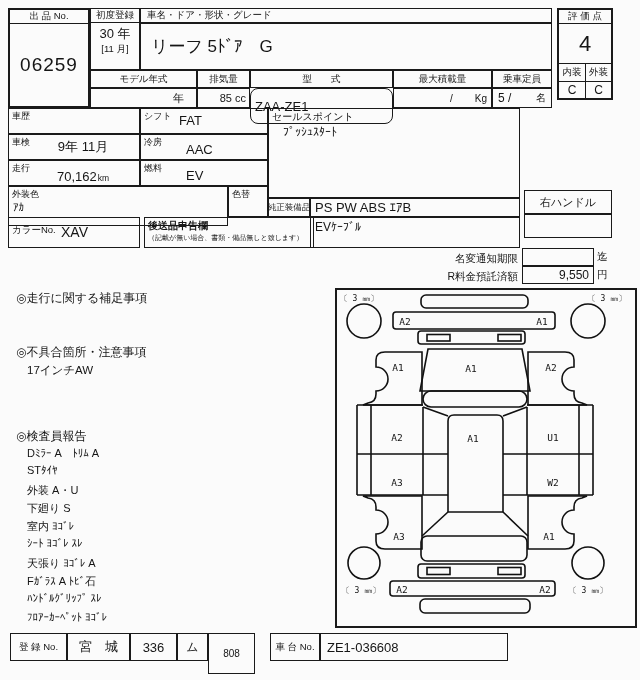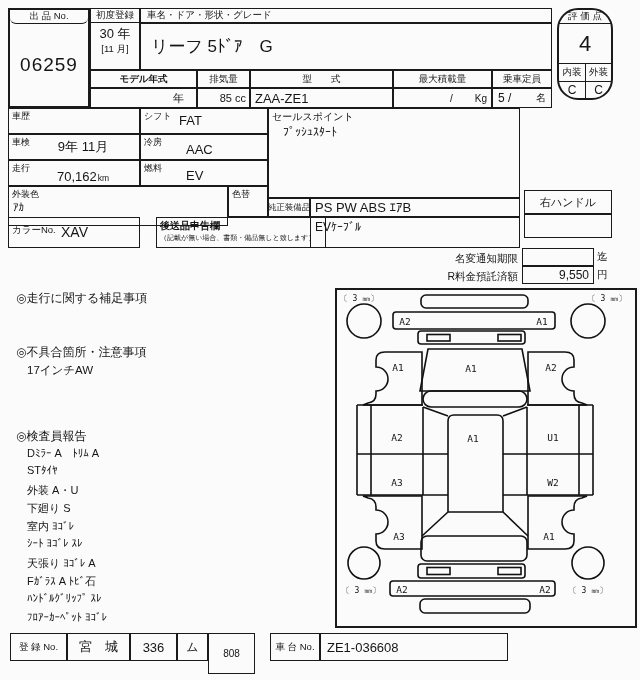--- a/index.html
+++ b/index.html
@@ -16,54 +16,54 @@
   .small-unit{font-size:8.5px;margin-left:1px;}
   .note-line{height:18.3px;font-size:11px;white-space:nowrap;}
   svg text{font-family:"DejaVu Sans Mono","Liberation Mono",monospace;fill:#111;}
 </style>
 </head>
 <body>
 
 <div class="page">
 
   <div class="c" style="left:8px;top:8px;width:82px;height:100px;border-width:2px;">
-    <div class="nb hdr" style="left:0;top:0;right:0;height:14px;border-bottom:1.5px solid #1a1a1a;border-radius:6px;">出 品 No.</div>
+    <div class="nb hdr" style="left:0;top:0;right:0;height:14px;border-bottom:1.5px solid #1a1a1a;">出 品 No.</div>
     <div class="nb cen" style="left:0;top:14px;right:0;bottom:0;font-size:19px;letter-spacing:1px;">06259</div>
   </div>
 
   <div class="c" style="left:90px;top:8px;width:50px;height:62px;">
     <div class="nb hdr" style="left:0;top:0;right:0;height:14px;border-bottom:1.5px solid #1a1a1a;">初度登録</div>
     <div class="nb" style="left:0;top:16px;right:0;bottom:0;text-align:center;">
       <div style="font-size:13px;">30 年</div>
       <div style="font-size:9.5px;">[11 月]</div>
     </div>
   </div>
 
   <div class="c hdr" style="left:140px;top:8px;width:412px;height:15px;justify-content:flex-start;padding-left:6px;">車名・ドア・形状・グレード</div>
   <div class="c" style="left:140px;top:23px;width:412px;height:47px;display:flex;align-items:center;padding-left:10px;font-size:17px;white-space:nowrap;">リーフ 5ﾄﾞｱ　G</div>
 
-  <div class="c hdr" style="left:90px;top:70px;width:107px;height:18px;font-weight:bold;">モデル年式</div>
+  <div class="c hdr" style="left:90px;top:70px;width:107px;height:18px;">モデル年式</div>
   <div class="c hdr" style="left:197px;top:70px;width:53px;height:18px;">排気量</div>
   <div class="c hdr" style="left:250px;top:70px;width:143px;height:18px;">型　　式</div>
   <div class="c hdr" style="left:393px;top:70px;width:99px;height:18px;">最大積載量</div>
   <div class="c hdr" style="left:492px;top:70px;width:60px;height:18px;">乗車定員</div>
 
   <div class="c rt" style="left:90px;top:88px;width:107px;height:20px;font-size:11px;padding-right:12px;">年</div>
   <div class="c rt" style="left:197px;top:88px;width:53px;height:20px;font-size:11px;padding-right:3px;">85 cc</div>
-  <div class="c" style="left:250px;top:88px;width:143px;height:20px;display:flex;align-items:center;padding-left:4px;font-size:13px;">ZAA-ZE1</div>
+  <div class="c" style="left:250px;top:88px;width:143px;height:36px;display:flex;align-items:center;padding-left:4px;font-size:13px;border-radius:8px;">ZAA-ZE1</div>
   <div class="c rt" style="left:393px;top:88px;width:99px;height:20px;font-size:10px;padding-right:4px;">
     <span style="margin-right:22px;">/</span>
     <span>Kg</span>
   </div>
   <div class="c" style="left:492px;top:88px;width:60px;height:20px;display:flex;align-items:center;justify-content:space-between;padding:0 5px;">
     <span style="font-size:12px;">5 /</span>
     <span style="font-size:10px;">名</span>
   </div>
 
-  <div class="c" style="left:557px;top:8px;width:56px;height:92px;border-width:2px;border-radius:21px;">
+  <div class="c" style="left:557px;top:8px;width:56px;height:92px;border-width:2px;">
     <div class="nb hdr" style="left:0;top:0;right:0;height:14px;border-bottom:1.5px solid #1a1a1a;">評 価 点</div>
     <div class="nb cen" style="left:0;top:14px;right:0;height:40px;border-bottom:1.5px solid #1a1a1a;font-size:22px;">4</div>
     <div class="nb hdr" style="left:0;top:54px;width:27px;height:18px;border-bottom:1.5px solid #1a1a1a;border-right:1.5px solid #1a1a1a;">内装</div>
     <div class="nb hdr" style="left:27px;top:54px;right:0;height:18px;border-bottom:1.5px solid #1a1a1a;">外装</div>
     <div class="nb cen" style="left:0;top:72px;width:27px;bottom:0;border-right:1.5px solid #1a1a1a;font-size:12px;">C</div>
     <div class="nb cen" style="left:27px;top:72px;right:0;bottom:0;font-size:12px;">C</div>
   </div>
 
   <div class="c" style="left:8px;top:108px;width:132px;height:26px;font-family:Liberation Serif, serif;">
     <span class="lb">車歴</span>
@@ -96,21 +96,21 @@
     <span class="lb">外装色</span>
     <div class="nb" style="left:4px;top:14px;font-size:11px;">ｱｶ</div>
   </div>
   <div class="c" style="left:228px;top:186px;width:40px;height:31px;">
     <span class="lb">色替</span>
   </div>
   <div class="c" style="left:8px;top:217px;width:132px;height:31px;">
     <span class="lb" style="font-size:9.5px;top:6px;">カラーNo.</span>
     <div class="nb" style="left:52px;top:6px;font-size:14px;">XAV</div>
   </div>
-  <div class="c" style="left:156px;top:217px;width:170px;height:31px;">
+  <div class="c" style="left:144px;top:217px;width:170px;height:31px;">
     <div class="nb" style="left:3px;top:1px;font-size:10px;font-weight:bold;">後送品申告欄</div>
     <div class="nb" style="left:3px;top:15px;font-size:7px;white-space:nowrap;">（記載が無い場合、書類・備品無しと致します）</div>
   </div>
 
   <div class="c" style="left:268px;top:108px;width:252px;height:90px;">
     <div class="nb" style="left:3px;top:1px;font-size:10px;">セールスポイント</div>
     <div class="nb v12" style="left:14px;top:16px;">ﾌﾟｯｼｭｽﾀｰﾄ</div>
   </div>
   <div class="c cen" style="left:268px;top:198px;width:42px;height:19px;font-size:8.5px;white-space:nowrap;">純正装備品</div>
   <div class="c" style="left:310px;top:198px;width:210px;height:19px;display:flex;align-items:center;padding-left:4px;font-size:13px;white-space:nowrap;">PS PW ABS ｴｱB</div>

